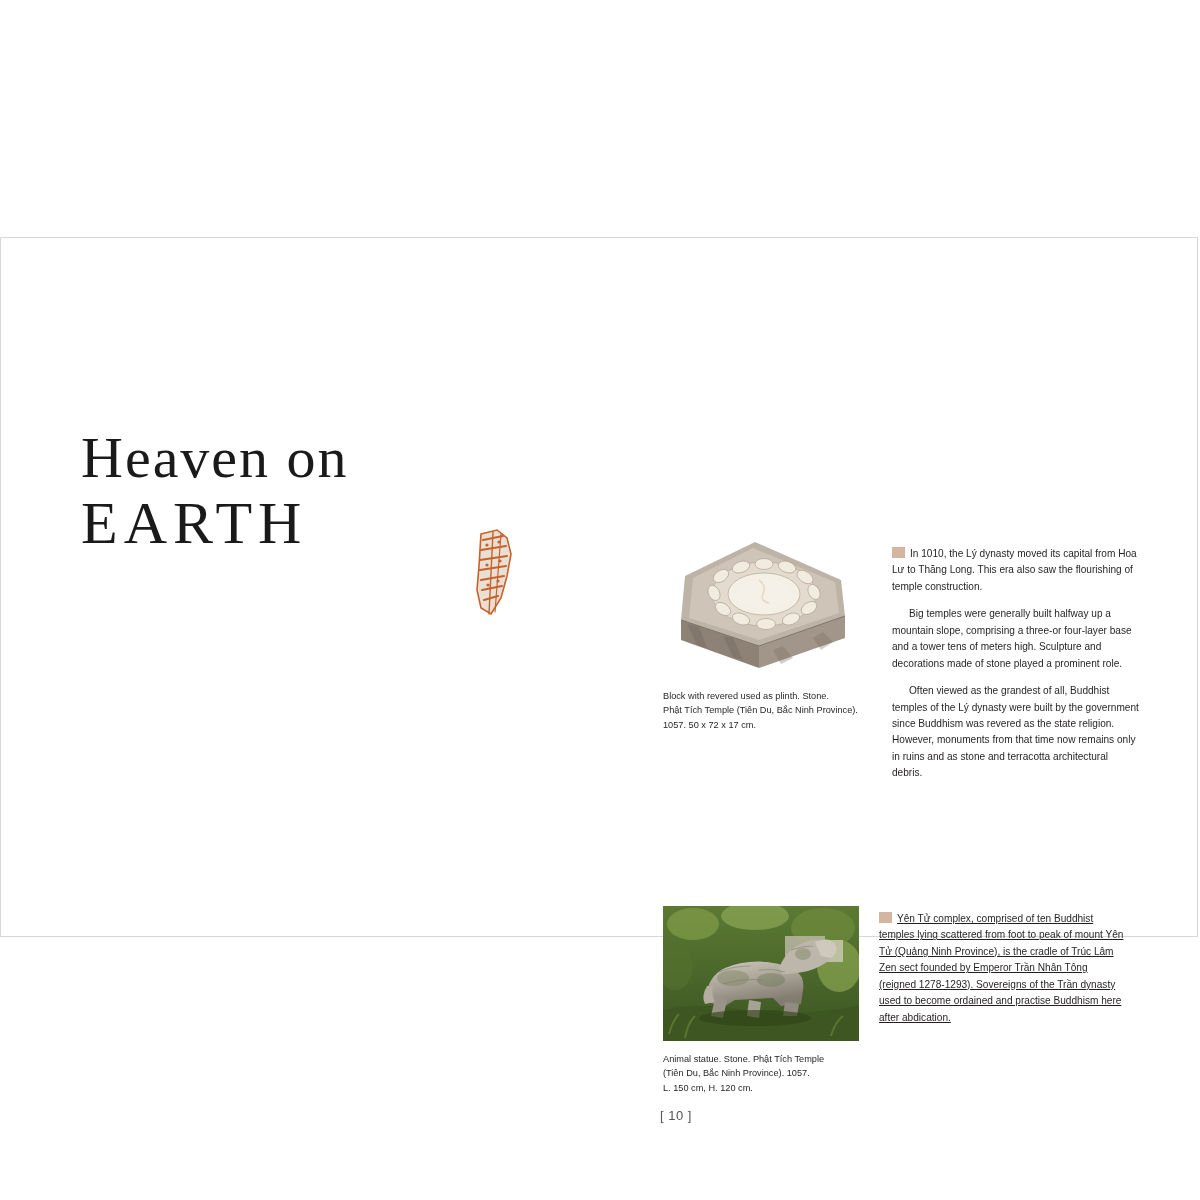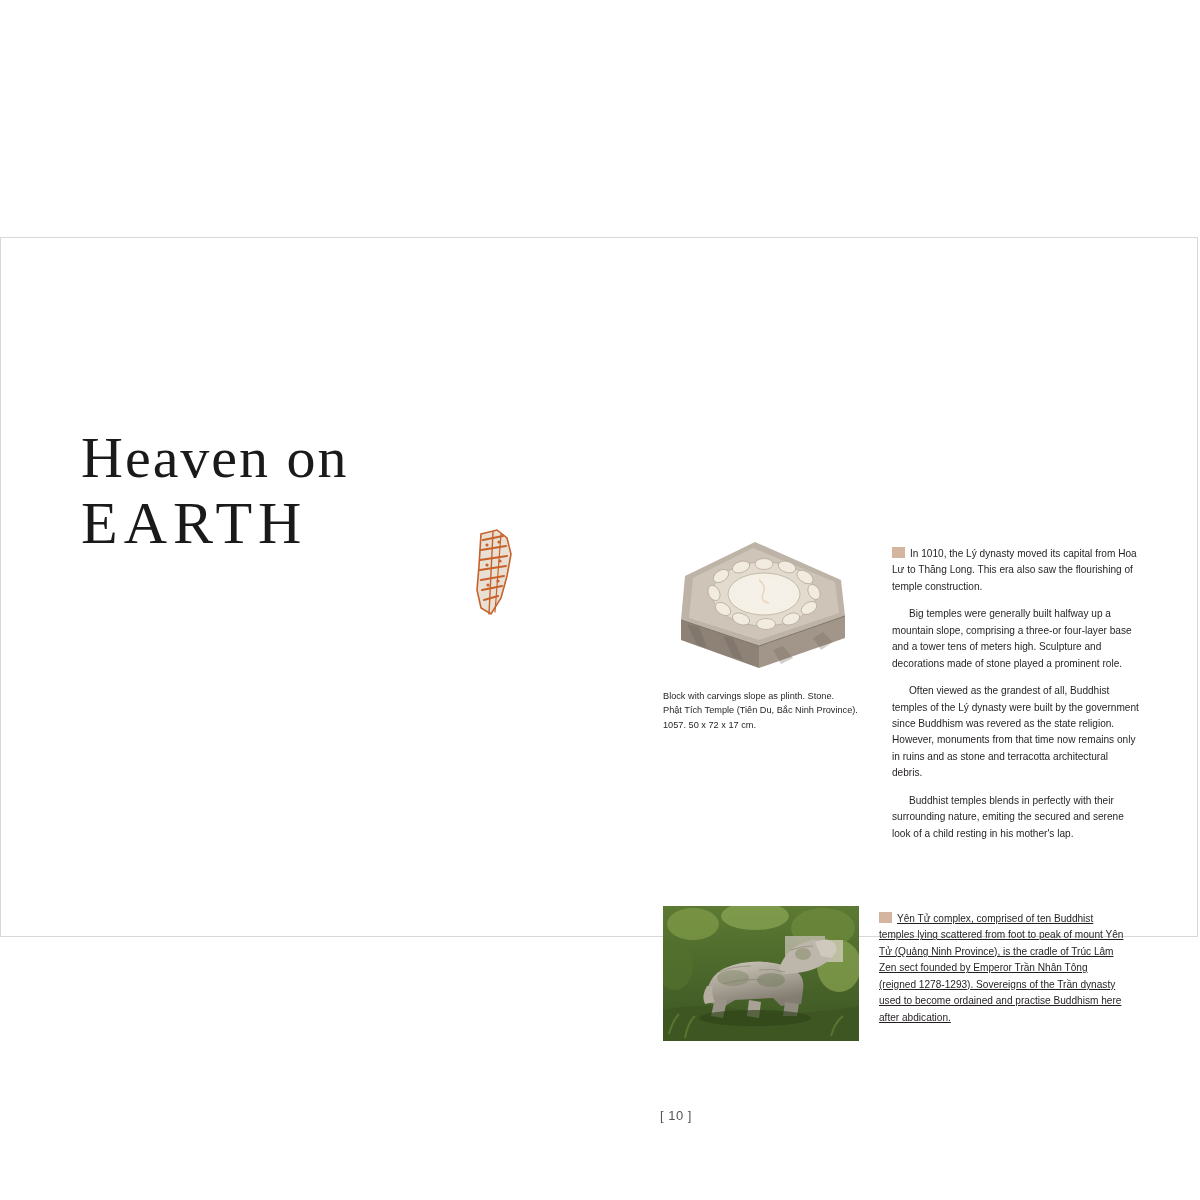--- a/index.html
+++ b/index.html
@@ -224,21 +224,21 @@
         <g opacity="0.35">
           <path d="M24 96 L34 117 L44 120 L36 99 Z" fill="#6e6459"></path>
           <path d="M60 108 L70 129 L80 132 L70 110 Z" fill="#6e6459"></path>
           <path d="M110 122 L118 136 L130 130 L120 118 Z" fill="#7c7166"></path>
           <path d="M150 110 L158 122 L170 114 L160 104 Z" fill="#7c7166"></path>
         </g>
         <path d="M18 92 L96 118 L182 88" fill="none" stroke="#7d7265" stroke-width="1"></path>
       </svg>
     </div>
     <div class="caption">
-      <div>Block with carvings slope as plinth. Stone.</div>
+      <div>Block with revered used as plinth. Stone.</div>
       <div>Phật Tích Temple (Tiên Du, Bắc Ninh Province).</div>
       <div>1057. 50 x 72 x 17 cm.</div>
     </div>
   </div>
 
   <div id="figure-2">
     <div class="photo">
       <svg id="fig2-svg" width="196" height="135" viewBox="0 0 196 135" xmlns="http://www.w3.org/2000/svg">
         <defs>
           <linearGradient id="foliage" x1="0" y1="0" x2="0" y2="1">
@@ -295,27 +295,31 @@
             <path d="M56 66 Q70 60 88 60"></path>
             <path d="M60 78 Q80 72 100 74"></path>
             <path d="M96 64 Q110 62 122 66"></path>
             <path d="M128 44 Q138 40 150 40"></path>
           </g>
 
           <ellipse cx="92" cy="112" rx="56" ry="8" fill="#2f4419" opacity="0.65"></ellipse>
         </g>
       </svg>
     </div>
+    <div class="caption">
+      <div>Animal statue. Stone. Phật Tích Temple</div>
+      <div>(Tiên Du, Bắc Ninh Province). 1057.</div>
+      <div>L. 150 cm, H. 120 cm.</div>
+    </div>
   </div>
 
   <div id="text-col-1">
     <p class="para"><span class="lead-swatch"></span><span>In 1010, the Lý dynasty moved its capital from Hoa Lư to Thăng Long. This era also saw the flourishing of temple construction.</span></p>
     <p class="para indent">Big temples were generally built halfway up a mountain slope, comprising a three-or four-layer base and a tower tens of meters high. Sculpture and decorations made of stone played a prominent role.</p>
     <p class="para indent">Often viewed as the grandest of all, Buddhist temples of the Lý dynasty were built by the government since Buddhism was revered as the state religion. However, monuments from that time now remains only in ruins and as stone and terracotta architectural debris.</p>
-    <p class="para indent">Buddhist temples blends in perfectly with their surrounding nature, emiting the secured and serene look of a child resting in his mother's lap.</p>
   </div>
 
   <div id="text-col-2">
     <p class="para"><span class="lead-swatch"></span><span>Yên Tử complex, comprised of ten Buddhist temples lying scattered from foot to peak of mount Yên Tử (Quảng Ninh Province), is the cradle of Trúc Lâm Zen sect founded by Emperor Trần Nhân Tông (reigned 1278-1293). Sovereigns of the Trần dynasty used to become ordained and practise Buddhism here after abdication.</span></p>
   </div>
 
   <div id="folio">[ 10 ]</div>
 
 </div>
 

